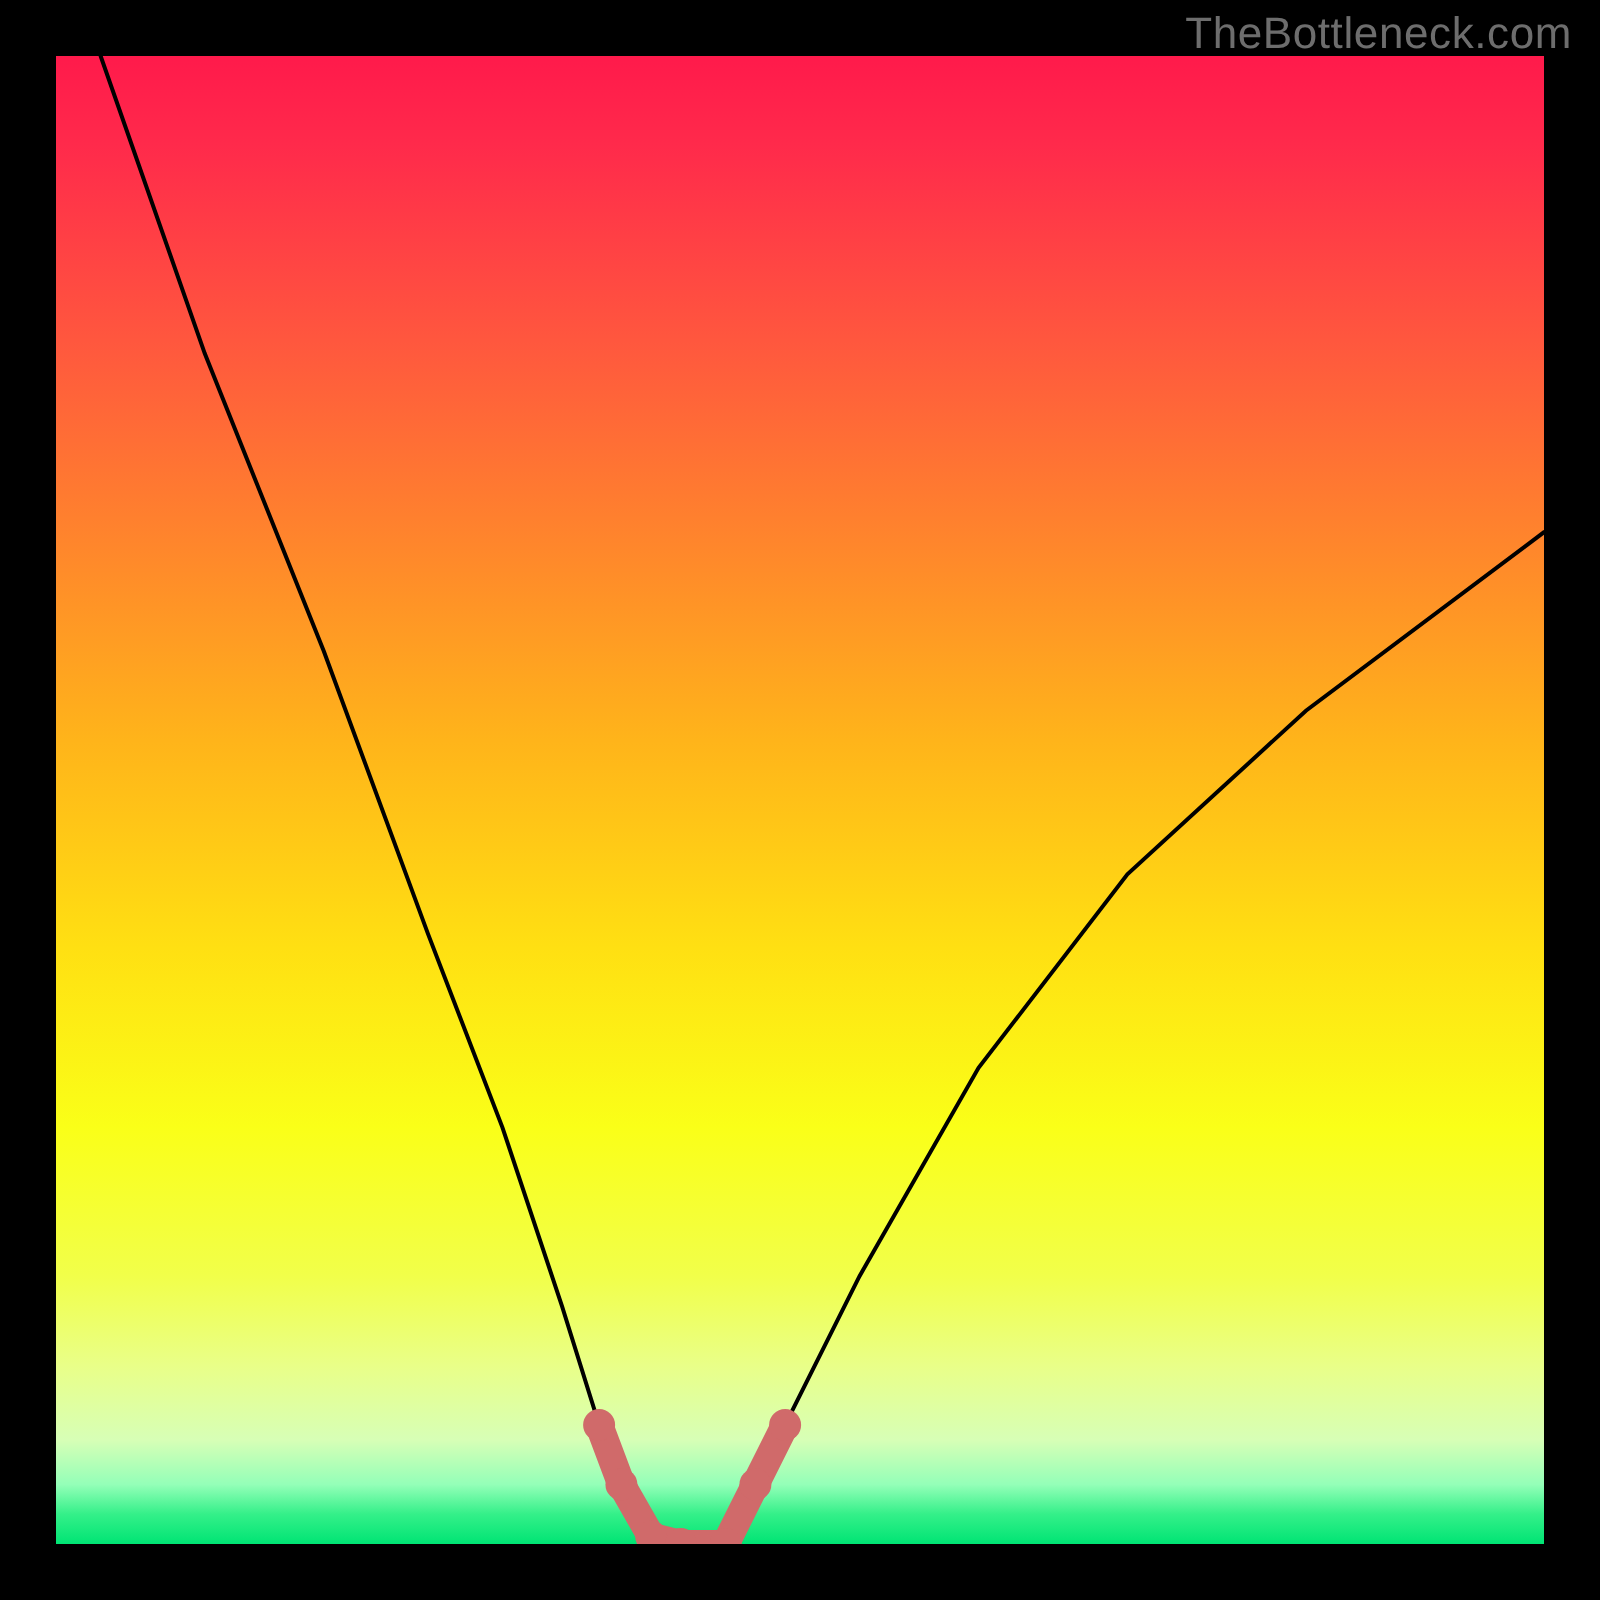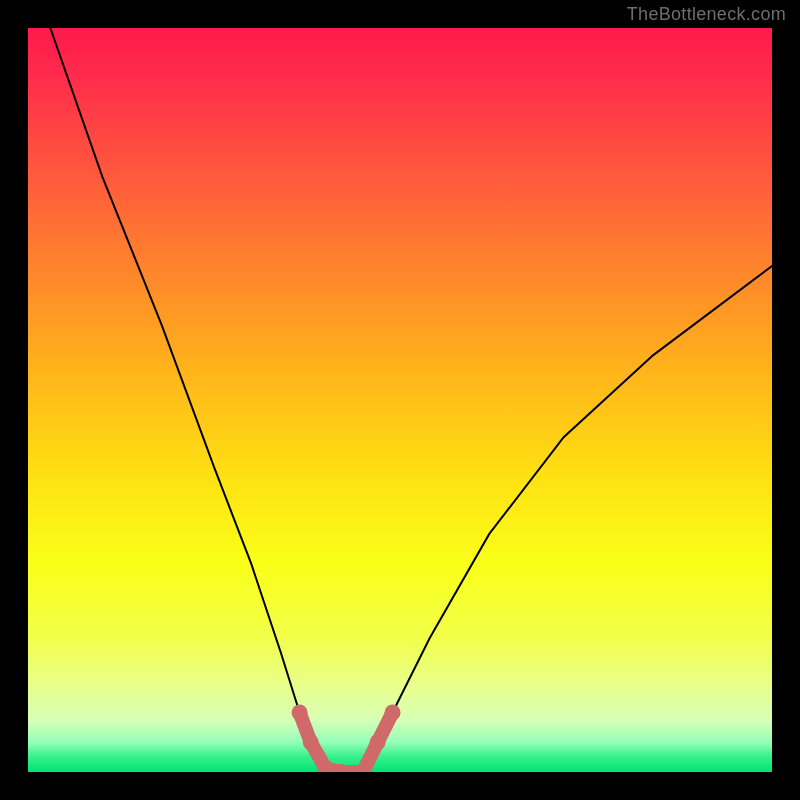--- a/index.html
+++ b/index.html
@@ -15,21 +15,21 @@
     position: relative;
     width: 800px;
     height: 800px;
     background: #000;
   }
   .watermark {
     position: absolute;
     top: 4px;
     right: 14px;
     color: #6d6d6d;
-    font-size: 18px;
+    font-size: 22px;
     font-weight: 500;
     letter-spacing: 0.3px;
     z-index: 5;
     margin-left: 23px;
   }
   .plot-area {
     position: absolute;
     left: 28px;
     top: 28px;
     width: 744px;

